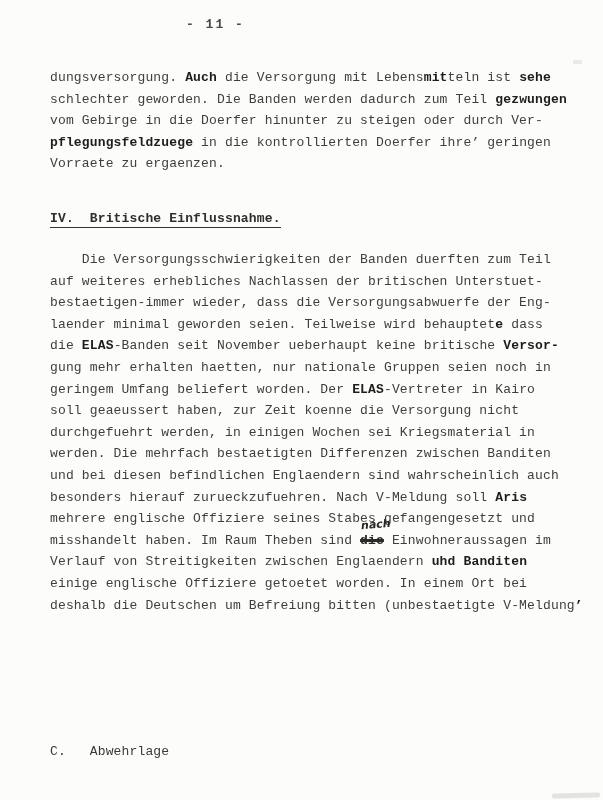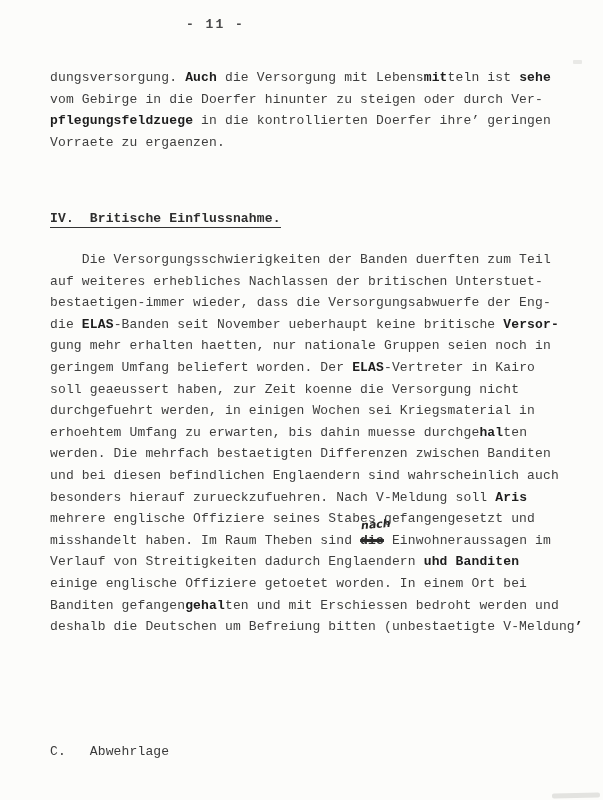--- a/index.html
+++ b/index.html
@@ -71,47 +71,47 @@
 </style>
 </head>
 <body>
 
 <div class="page">
 
   <div class="abs pageno" style="top:17px;left:186px;">- 11 -</div>
 
   <div class="abs" style="top:67px;left:50px;">
       <div class="tline"><span>dungsversorgung. </span><span class="ov">Auch</span><span> die Versorgung mit Lebens</span><span class="ov">mit</span><span>teln ist </span><span class="ov">sehe</span></div>
+      <div class="tline"><span>schlechter geworden. Die Banden werden dadurch zum Teil </span><span class="ov">gezwungen</span></div>
       <div class="tline"><span>vom Gebirge in die Doerfer hinunter zu steigen oder durch Ver-</span></div>
       <div class="tline"><span class="ov">pflegungsfeldzuege</span><span> in die kontrollierten Doerfer ihre’ geringen</span></div>
       <div class="tline"><span>Vorraete zu ergaenzen.</span></div>
     </div>
 
   <div class="abs" style="top:209px;left:50px;">
     <span class="heading">IV.  Britische Einflussnahme.</span>
   </div>
 
   <div class="abs" style="top:249px;left:50px;">
       <div class="tline"><span>    Die Versorgungsschwierigkeiten der Banden duerften zum Teil</span></div>
       <div class="tline"><span>auf weiteres erhebliches Nachlassen der britischen Unterstuet-</span></div>
       <div class="tline"><span>bestaetigen-immer wieder, dass die Versorgungsabwuerfe der Eng-</span></div>
+      <div class="tline"><span>laender minimal geworden seien. Teilweise wird behauptet</span><span class="ov">e</span><span> dass</span></div>
       <div class="tline"><span>die </span><span class="ov">ELAS</span><span>-Banden seit November ueberhaupt keine britische </span><span class="ov">Versor-</span></div>
       <div class="tline"><span>gung mehr erhalten haetten, nur nationale Gruppen seien noch in</span></div>
       <div class="tline"><span>geringem Umfang beliefert worden. Der </span><span class="ov">ELAS</span><span>-Vertreter in Kairo</span></div>
       <div class="tline"><span>soll geaeussert haben, zur Zeit koenne die Versorgung nicht</span></div>
       <div class="tline"><span>durchgefuehrt werden, in einigen Wochen sei Kriegsmaterial in</span></div>
-      <div class="tline"><span>erhoehtem Umfang zu erwarten, bis dahin muesse durchge</span><span class="ov">hal</span><span>ten</span></div>
       <div class="tline"><span>werden. Die mehrfach bestaetigten Differenzen zwischen Banditen</span></div>
       <div class="tline"><span>und bei diesen befindlichen Englaendern sind wahrscheinlich auch</span></div>
       <div class="tline"><span>besonders hierauf zurueckzufuehren. Nach V-Meldung soll </span><span class="ov">Aris</span></div>
       <div class="tline"><span>mehrere englische Offiziere seines Stabes gefangengesetzt und</span></div>
       <div class="tline"><span>misshandelt haben. Im Raum Theben sind </span><span class="edit"><span class="hw">nach</span><span class="struck">die</span></span><span> Einwohneraussagen im</span></div>
-      <div class="tline"><span>Verlauf von Streitigkeiten dadurch Englaendern </span><span class="ov">uhd Banditen</span></div>
+      <div class="tline"><span>Verlauf von Streitigkeiten zwischen Englaendern </span><span class="ov">uhd Banditen</span></div>
       <div class="tline"><span>einige englische Offiziere getoetet worden. In einem Ort bei</span></div>
-      <div class="tline"><span>Banditen gefangen</span><span class="ov">gehal</span><span>ten und mit Erschiessen bedroht werden und</span></div>
       <div class="tline"><span>deshalb die Deutschen um Befreiung bitten (unbestaetigte V-Meldung</span><span class="ov">’</span></div>
     </div>
 
   <div class="abs footerh" style="top:744px;left:50px;text-align:right;">C.   Abwehrlage</div>
 
   <div class="abs smudge1"></div>
   <div class="abs smudge2"></div>
 
 </div>
 

